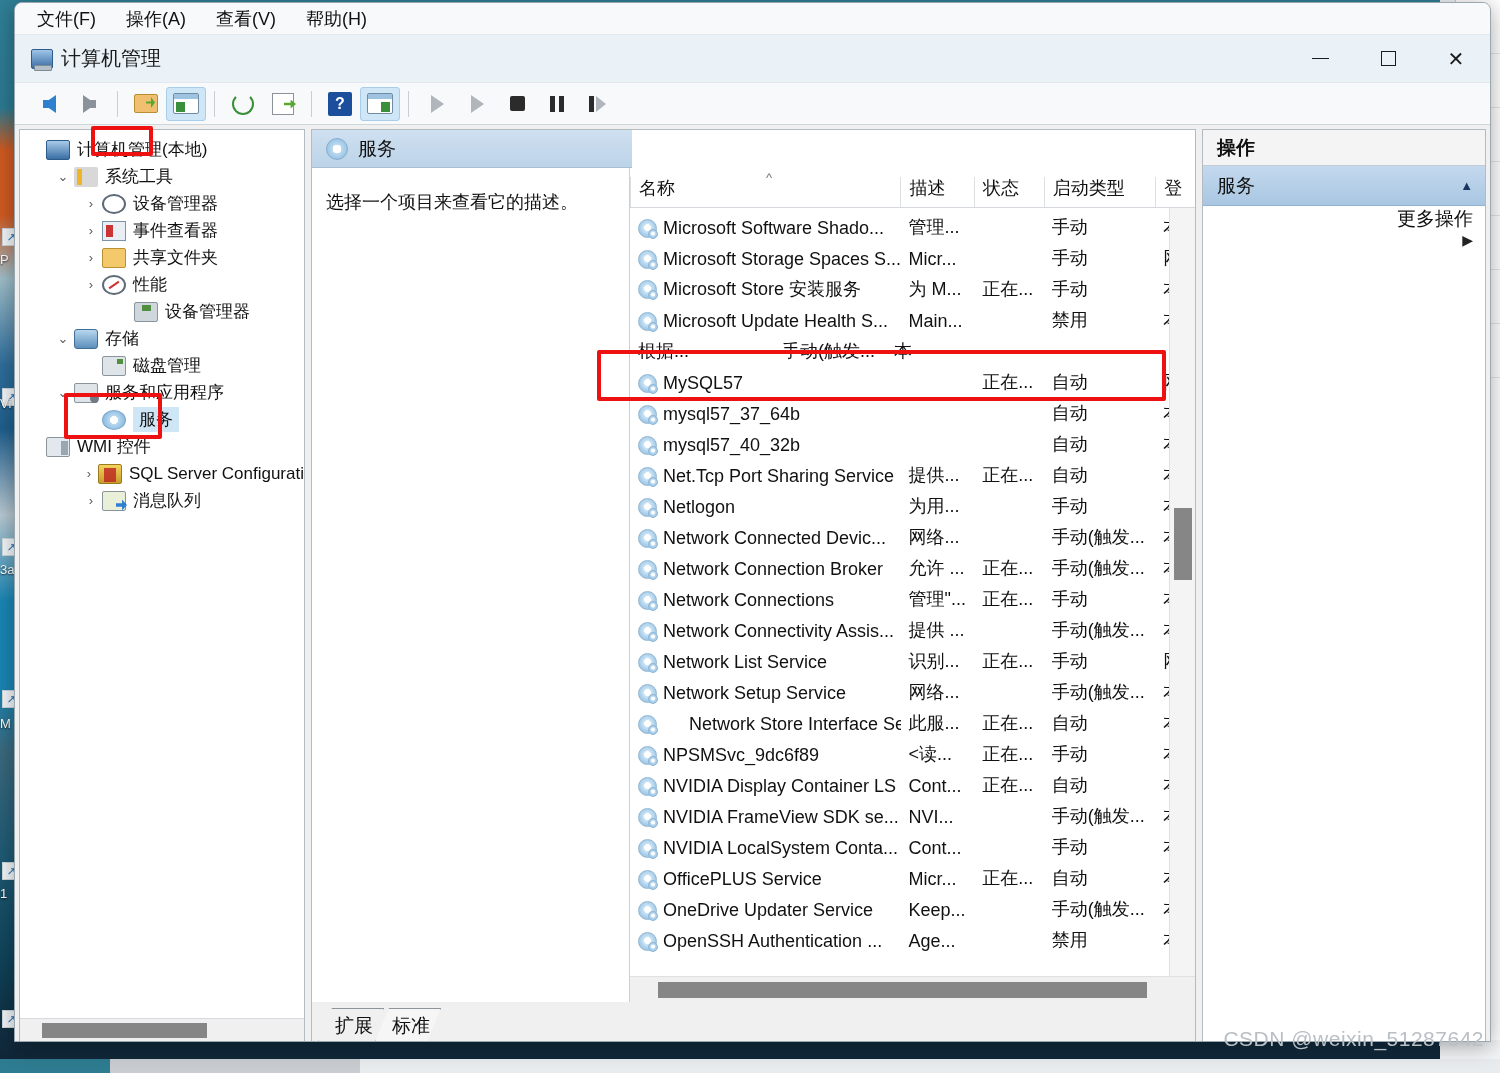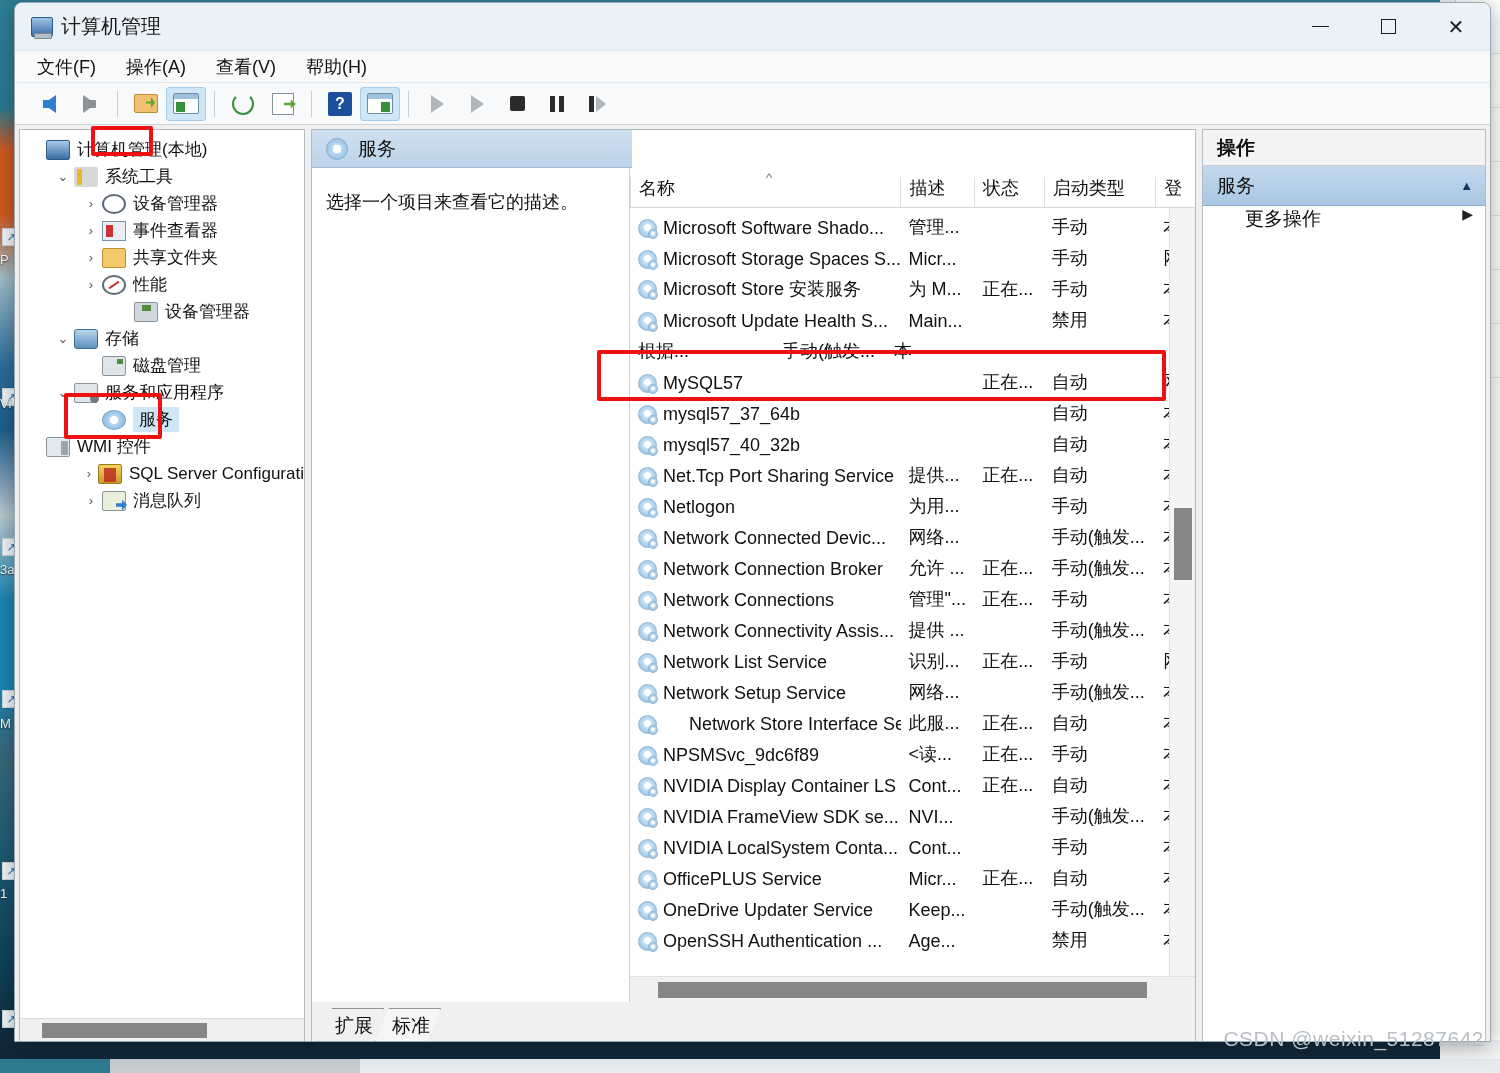--- a/index.html
+++ b/index.html
@@ -257,21 +257,21 @@
     font-size:19px; font-weight:bold; color:#111; background:#f4f4f4;
     border-bottom:1px solid #c6ccd1;
   }
   #actions .agroup {
     height:40px; display:flex; align-items:center; padding:0 12px 0 14px;
     background:linear-gradient(180deg,#c3d9ee,#a9c6e2);
     border-bottom:1px solid #93b2cf; font-size:19px; color:#111;
   }
   #actions .agroup .caret{margin-left:auto;font-size:13px;color:#17375e;}
   #actions .aitem {
-    height:40px; display:flex; align-items:flex-start; padding:0 12px 0 42px; font-size:19px; color:#111;
+    height:40px; display:flex; align-items:flex-end; padding:0 12px 0 42px; font-size:19px; color:#111;flex-direction:column;
   }
   #actions .aitem .caret{margin-left:auto;font-size:14px;color:#222;}
 
   
   .redbox { position:absolute; border:4px solid #ee1111; z-index:40; pointer-events:none; border-radius:2px; }
 
   
   #watermark {
     position:absolute; right:16px; bottom:22px; z-index:60;
     font-size:21px; color:#b9bfc4; letter-spacing:.5px;
@@ -305,44 +305,44 @@
   <div class="bgrow">Nf</div>
   <div class="bgrow">hf</div>
   <div class="bgrow"></div>
   <div class="bgrow">y</div>
   <div class="bgrow">ラ</div>
   <div class="bgrow" style="font-size:15px;">erfo</div>
   <div class="bgrow">sc</div>
 </div>
 
 <div id="win">
+
+  <div id="menubar">
+    <div class="m">文件(F)</div>
+    <div class="m">操作(A)</div>
+    <div class="m">查看(V)</div>
+    <div class="m">帮助(H)</div>
+  </div>
 
   <div id="titlebar">
     <div class="app-icon"></div>
     <div class="title">计算机管理</div>
     <div id="wincontrols">
       <div class="winbtn">
           <span class="dash"></span>
         </div>
       <div class="winbtn">
           <span class="sq"></span>
         </div>
       <div class="winbtn close">
           <span>✕</span>
         </div>
     </div>
   </div>
 
-  <div id="menubar">
-    <div class="m">文件(F)</div>
-    <div class="m">操作(A)</div>
-    <div class="m">查看(V)</div>
-    <div class="m">帮助(H)</div>
-  </div>
-
   <div id="toolbar">
     <div class="tb">
         <span class="arrow-l"></span>
       </div>
     <div class="tb">
         <span class="arrow-r"></span>
       </div>
     <div class="tbsep"></div>
     <div class="tb">
         <span class="ico-folder"></span>

